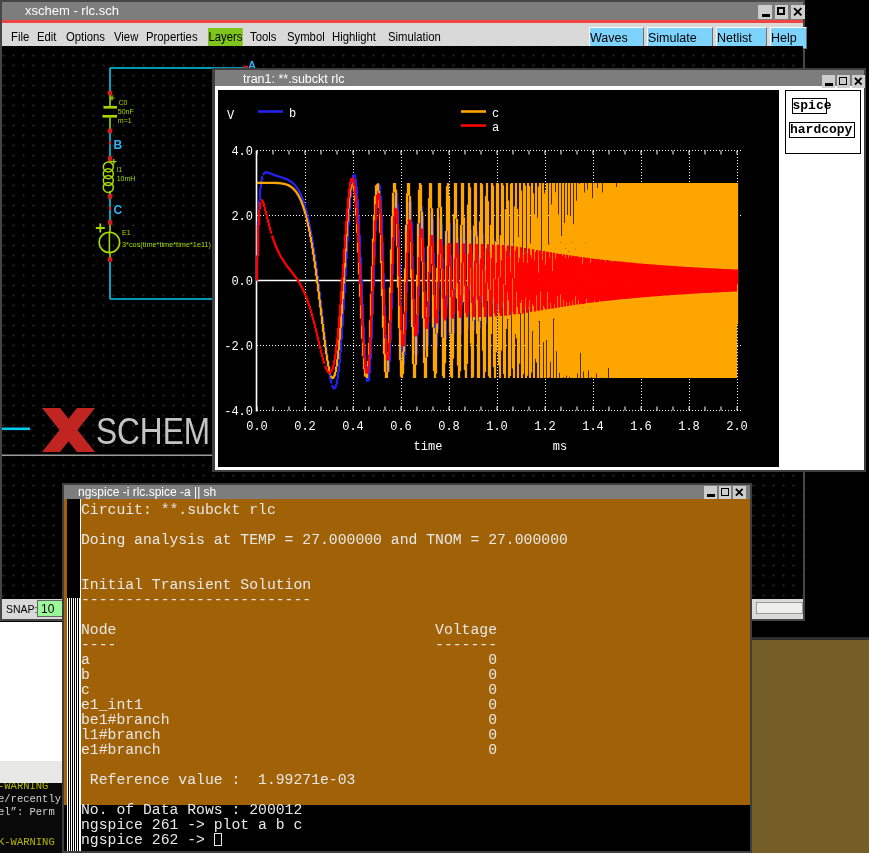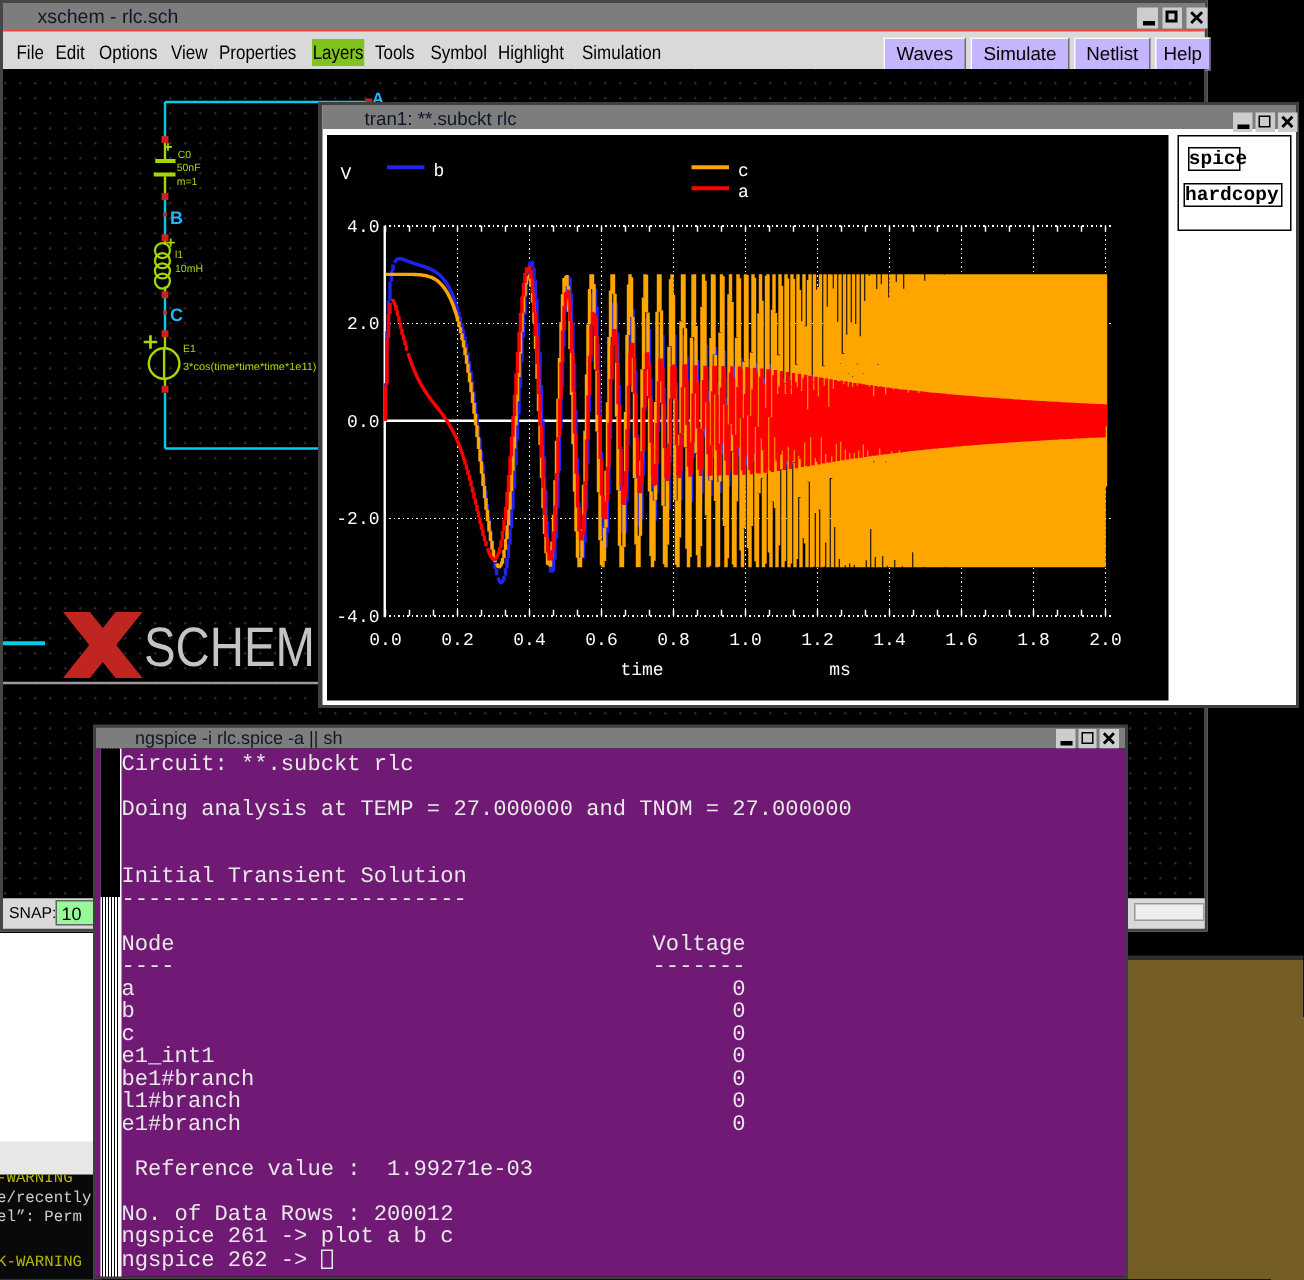--- a/index.html
+++ b/index.html
@@ -1,19 +1,19 @@
 <!DOCTYPE html>
 <html><head><meta charset="utf-8"><style>
 *{margin:0;padding:0;box-sizing:border-box}
 body{width:869px;height:853px;position:relative;overflow:hidden;background:#000;font-family:"Liberation Sans",sans-serif}
 .abs{position:absolute}
-.tbar{position:absolute;background:#7d7d7d;color:#0f172a;font-size:13px}
+.tbar{position:absolute;background:#7d7d7d;color:#ffffff;font-size:13px}
 .win{position:absolute;border:2px solid #464646}
 .mi{position:absolute;top:5.5px;font-size:13px;color:#000;transform:scaleX(0.87);transform-origin:0 0;white-space:nowrap}
-.mb{position:absolute;top:4px;height:22px;background:#c4b5fd;border:1px solid #6f6f6f;border-top-color:#fafafa;border-left-color:#fafafa;text-align:center;line-height:20px;font-size:12.5px}
+.mb{position:absolute;top:4px;height:22px;background:#7dd3fc;border:1px solid #6f6f6f;border-top-color:#fafafa;border-left-color:#fafafa;text-align:left;line-height:20px;font-size:12.5px}
 </style></head><body>
 
 <div class="abs" style="left:752px;top:637px;width:117px;height:3px;background:#2e2e2e"></div>
 <div class="abs" style="left:752px;top:640px;width:117px;height:213px;background:#745d27"></div>
 
 <div class="abs" style="left:0;top:622px;width:68px;height:231px;background:#fff">
  <div class="abs" style="left:0;top:139px;width:68px;height:22px;background:#e7e7e5"></div>
  <div class="abs" style="left:0;top:161px;width:68px;height:70px;background:#090909;font-family:Liberation Mono, monospace;font-size:10.5px;overflow:hidden">
   <div class="abs" style="left:-2px;top:-3px;color:#b8b800">​-WARNING</div>
   <div class="abs" style="left:-2px;top:10px;color:#cfcfcf">e/recently</div>
@@ -28,21 +28,21 @@
   <div style="position:absolute;left:756.0px;top:3px;width:13.5px;height:13.5px;background:#cdcdcd">
         <div style="position:absolute;left:3.5px;bottom:2.0px;width:8.1px;height:2.5px;background:#000"></div>
       </div><div style="position:absolute;left:772.5px;top:3px;width:13.5px;height:13.5px;background:#cdcdcd">
         <div style="position:absolute;left:2.4px;top:1.9px;width:8.6px;height:8.6px;border:2.0px solid #000"></div>
       </div><div style="position:absolute;left:789.0px;top:3px;width:13.5px;height:13.5px;background:#cdcdcd">
         <svg width="14" height="14" style="position:absolute;left:0;top:0">
           <path d="M3.1 3.1L10.4 10.4M10.4 3.1L3.1 10.4" stroke="#000" stroke-width="1.9"></path>
         </svg>
       </div>
  </div>
- <div class="abs" style="left:0;top:18px;width:801px;height:27px;background:#d9d9d9;border-top:1px solid #ef4444">
+ <div class="abs" style="left:0;top:18px;width:801px;height:27px;background:#d9d9d9;border-top:3px solid #ef4444">
   <span class="mi" style="left:9px">File</span>
       <span class="mi" style="left:35px">Edit</span>
       <span class="mi" style="left:64px">Options</span>
       <span class="mi" style="left:112px">View</span>
       <span class="mi" style="left:144px">Properties</span>
       <span class="mi" style="left:248px">Tools</span>
       <span class="mi" style="left:285px">Symbol</span>
       <span class="mi" style="left:330px">Highlight</span>
       <span class="mi" style="left:386px">Simulation</span>
       <span class="mi" style="left:205.5px;width:40px;background:#7fc41d;text-align:center;top:5px;padding:1px 0 2px 0">Layers</span>
@@ -239,32 +239,32 @@
 </svg>
  </div>
  <div class="abs" style="left:570px;top:20px;width:76px;height:64px;border:1.5px solid #000;background:#fff">
   <div class="abs" style="left:5.5px;top:6.5px;width:35px;height:16px;border:1.6px solid #000;font:bold 13px 'Liberation Mono',monospace;text-align:center;line-height:13px">spice</div>
   <div class="abs" style="left:3px;top:30.5px;width:65.5px;height:16px;border:1.6px solid #000;font:bold 13px 'Liberation Mono',monospace;text-align:left;line-height:13px">hardcopy</div>
  </div>
 </div>
 
 <div class="win" style="left:62px;top:483px;width:690px;height:370px;background:#000;border-color:#3f3f3f">
  <div class="tbar" style="left:0;top:0;width:686px;height:14px;line-height:14px">
-  <span style="margin-left:26px;font-size:12px">ngspice -i rlc.spice -a || sh</span>
+  <span style="margin-left:14px;font-size:12px">ngspice -i rlc.spice -a || sh</span>
   <div style="position:absolute;left:640.0px;top:1px;width:12.5px;height:12.5px;background:#cdcdcd">
         <div style="position:absolute;left:3.2px;bottom:1.9px;width:7.5px;height:2.5px;background:#000"></div>
       </div><div style="position:absolute;left:654.5px;top:1px;width:12.5px;height:12.5px;background:#cdcdcd">
         <div style="position:absolute;left:2.2px;top:1.8px;width:8.0px;height:8.0px;border:1.6px solid #000"></div>
       </div><div style="position:absolute;left:669.0px;top:1px;width:12.5px;height:12.5px;background:#cdcdcd">
         <svg width="12" height="12" style="position:absolute;left:0;top:0">
           <path d="M2.9 2.9L9.6 9.6M9.6 2.9L2.9 9.6" stroke="#000" stroke-width="1.9"></path>
         </svg>
       </div>
  </div>
- <div class="abs" style="left:0;top:14px;width:686px;height:352px;background:#701a75">
+ <div class="abs" style="left:0;top:14px;width:686px;height:306px;background:#a16207">
   <div class="abs" style="left:3px;top:0;width:13px;height:352px;background:repeating-linear-gradient(90deg,#fff 0 1px,#000 1px 2px)"></div>
   <div class="abs" style="left:3px;top:0;width:13px;height:99px;background:#000"></div>
   <div class="abs" style="left:16px;top:0;width:1px;height:352px;background:#fff"></div>
   <pre class="abs" style="left:17px;top:4px;font-family:'Liberation Mono',monospace;font-size:14.75px;line-height:15px;color:#e8e8e8">Circuit: **.subckt rlc
 
 Doing analysis at TEMP = 27.000000 and TNOM = 27.000000
 
 
 Initial Transient Solution
 --------------------------

